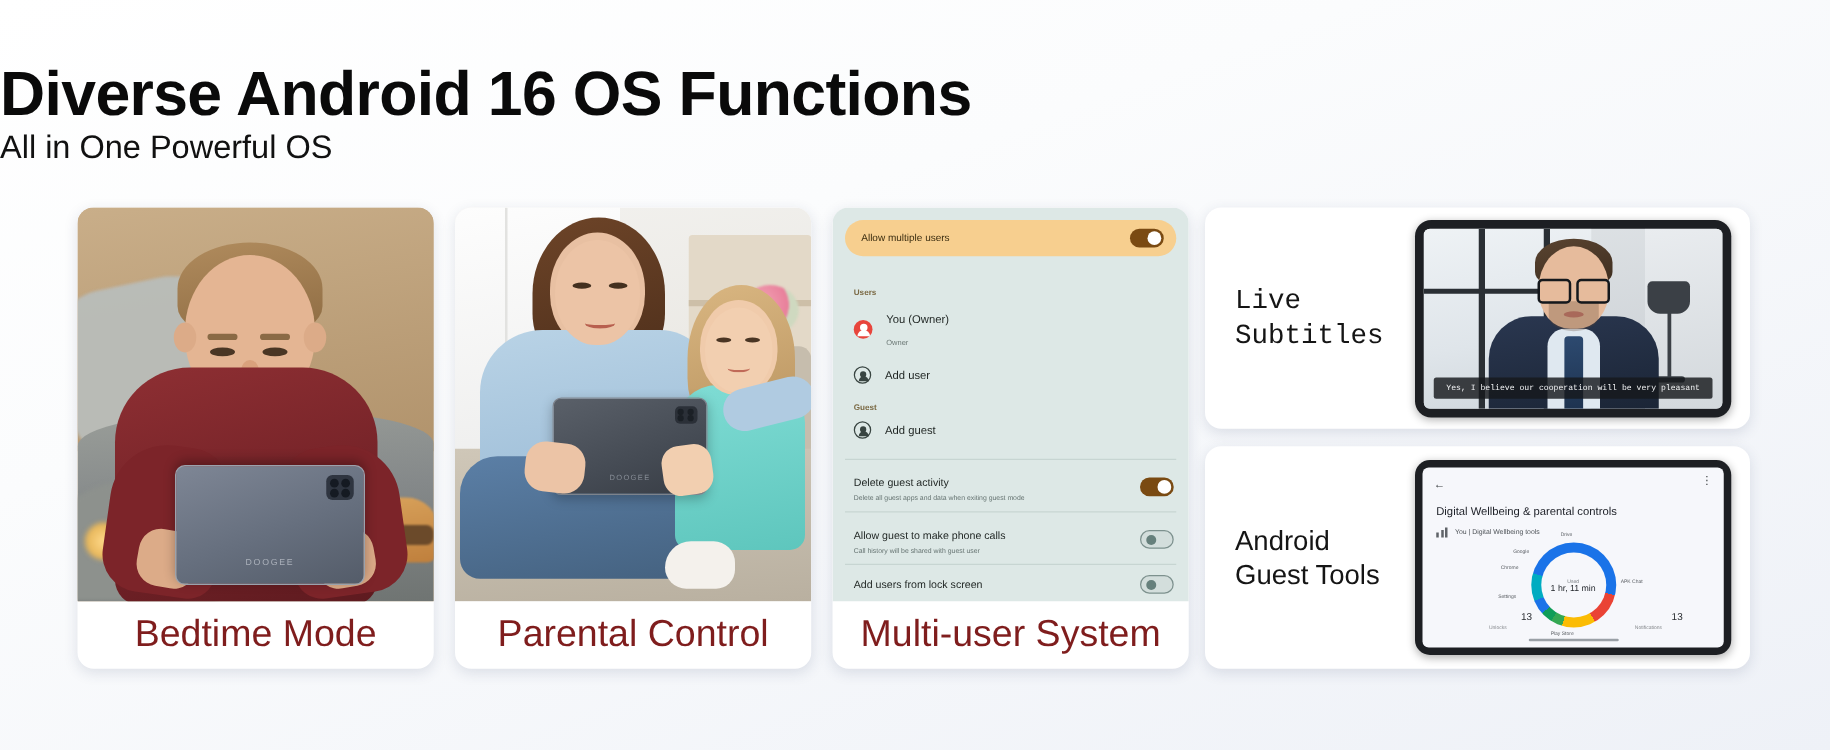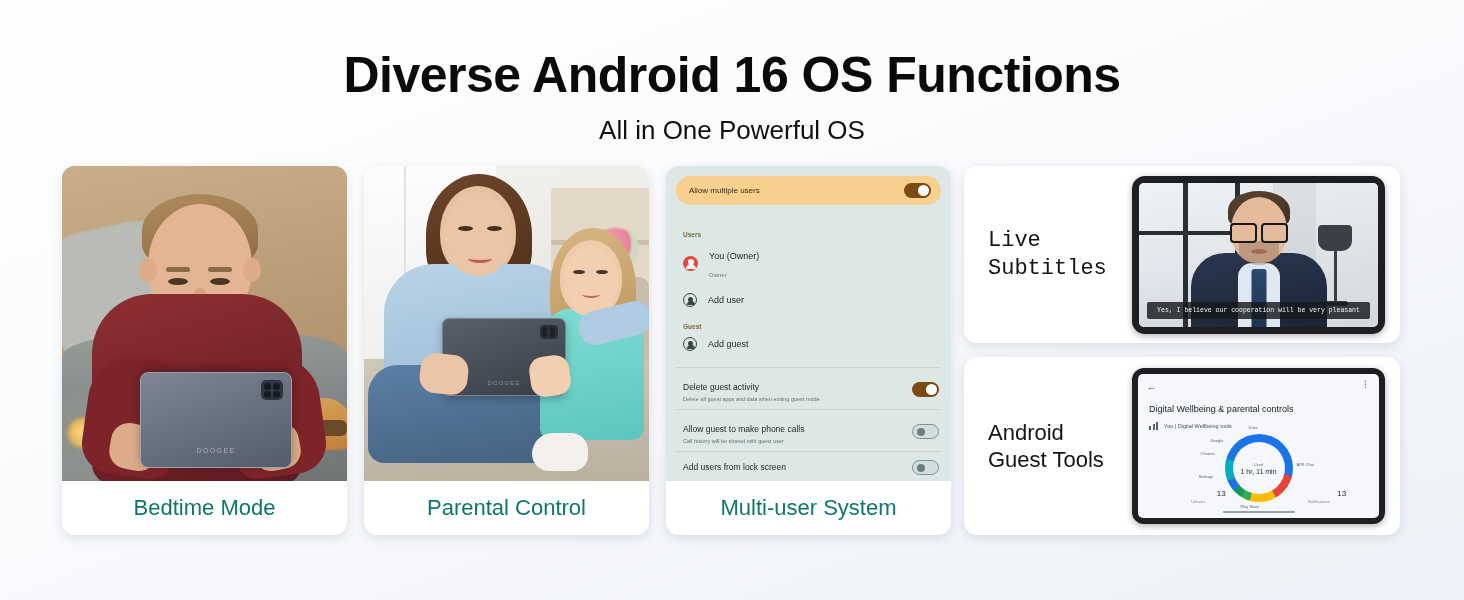--- a/index.html
+++ b/index.html
@@ -7,44 +7,44 @@
     width: 1464px; height: 600px;
     font-family: "Liberation Sans", sans-serif;
     overflow: hidden;
   }
   body {
     background: linear-gradient(160deg, #ffffff 0%, #fbfcfd 35%, #eef1f7 100%);
     position: relative;
   }
 
   
-  .header { text-align: center; padding-top: 48px; }
+  .header { text-align: left; padding-top: 48px; }
   .title {
     font-size: 50px; font-weight: bold; color: #0a0a0a;
     letter-spacing: -0.5px; line-height: 1.08;
   }
   .subtitle {
-    font-size: 26px; color: #111; margin-top: 13px; font-weight: 400;
+    font-size: 26px; color: #111; font-weight: 400;
   }
 
   
   .cards {
     position: absolute; left: 62px; top: 166px;
     display: flex; gap: 17px; align-items: flex-start;
   }
   .card {
     background: #fff; border-radius: 13px;
     box-shadow: 0 3px 11px rgba(40,55,90,0.13);
     overflow: hidden; position: relative; justify-content: flex-end;
   }
   .photo-card { width: 285px; height: 369px; display: flex; flex-direction: column; }
   .photo { height: 315px; width: 100%; position: relative; overflow: hidden; }
   .caption {
     flex: 1; display: flex; align-items: center; justify-content: center;
-    font-size: 22px; color: #0f766e;
+    font-size: 30px; color: #7f1d1d;
   }
 
   
   .bedroom { background: linear-gradient(165deg,#c2a782 0%,#b89d79 42%,#a08b6d 100%); }
   .bed-wall { position:absolute; left:0; top:0; right:0; height:62%;
     background: linear-gradient(170deg,#c9ae89,#b1936c); }
   .pillow { position:absolute; left:-12px; top:58px; width:150px; height:130px;
     background:#b9bdba; border-radius:40px 60px 30px 30px; transform:rotate(-12deg);
     filter: blur(1.2px); opacity:.95;}
   .blanket { position:absolute; left:0; bottom:0; width:100%; height:152px;

